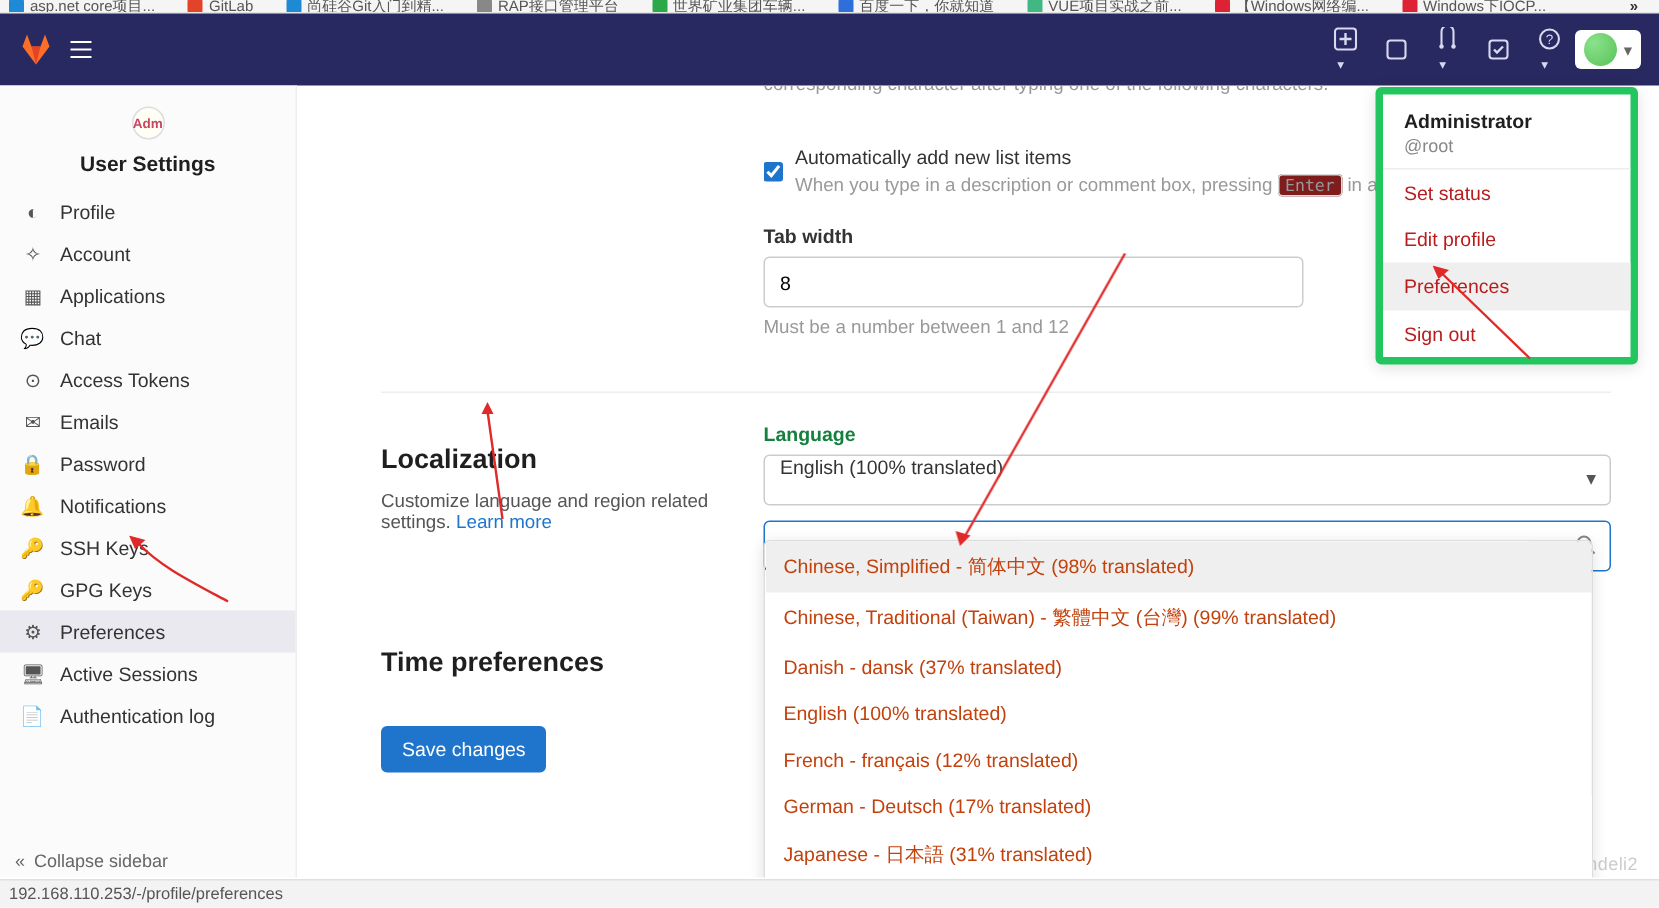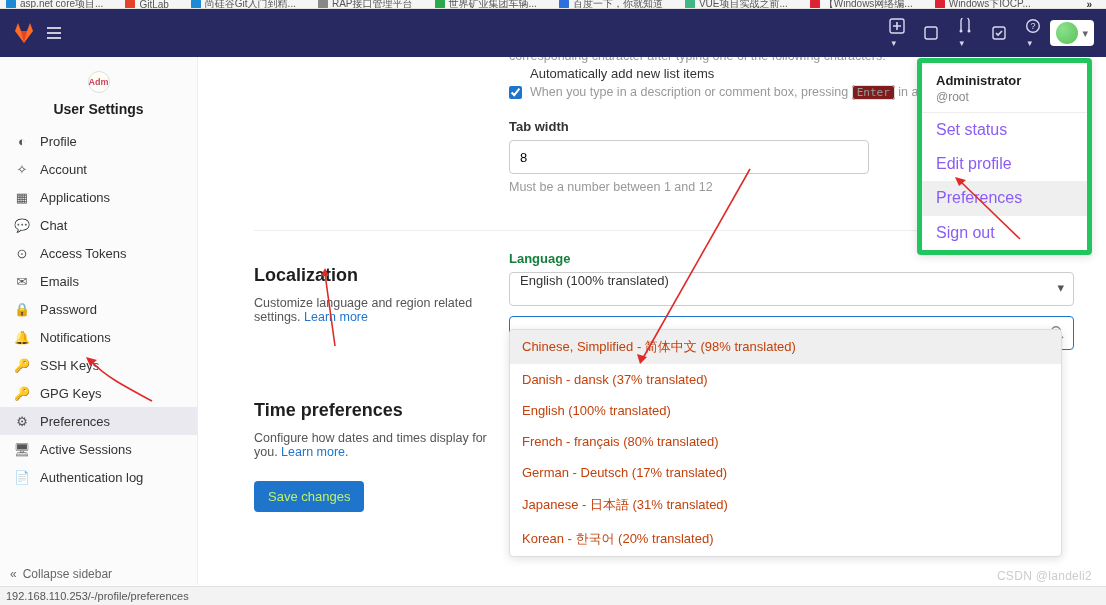--- a/index.html
+++ b/index.html
@@ -24,21 +24,21 @@
   .topbar .avatar-btn { background: #fff; border-radius: 4px; padding: 2px 6px; display: flex; align-items: center; gap: 4px; cursor: pointer; }
   .topbar .avatar-btn .av { width: 22px; height: 22px; border-radius: 50%; background: radial-gradient(circle at 30% 30%, #8be28b, #58c258); }
   .topbar .avatar-btn .cd { color:#666; font-size:11px;}
 
   
   .user-menu { position: absolute; right: 14px; top: 58px; width: 175px; background: #fff; border: 5px solid #22c55e; border-radius: 4px; box-shadow: 0 2px 10px rgba(0,0,0,.12); z-index: 50; }
   .user-menu .hdr { padding: 10px 14px 8px; }
   .user-menu .hdr .name { font-weight: 600; color: #1f1f1f; }
   .user-menu .hdr .handle { color: #888; font-size: 12px; margin-top: 2px; }
   .user-menu hr { border: none; border-top: 1px solid #eee; }
-  .user-menu .mi { padding: 8px 14px; color: #8b5cf6; cursor: pointer; font-size: 16px; }
+  .user-menu .mi { padding: 8px 14px; color: #b91c1c; cursor: pointer; font-size: 13px; }
   .user-menu .mi.active { background: #efefef; }
 
   
   .shell { display: flex; height: calc(100% - 57px - 20px); position: relative; }
   .sidebar { width: 198px; background: #fbfbfb; border-right: 1px solid #eee; padding-top: 8px; position: relative; }
   .sidebar .owner { display: flex; align-items: center; gap: 8px; padding: 6px 12px 10px; font-weight: 600; color: #1f1f1f; font-size: 14px; flex-direction: column; }
   .sidebar .owner .av { width: 22px; height: 22px; border-radius: 50%; background:#fff; border:1px solid #ddd; background-image: radial-gradient(circle,#ffe 0,#fff 100%); display:flex; align-items:center; justify-content:center; font-size:9px; color:#c46; }
   .sidebar .item { display: flex; align-items: center; gap: 10px; padding: 6px 14px; color: #333; cursor: pointer; font-size: 13px; }
   .sidebar .item.active { background: #e9e9ef; font-weight: 500; }
   .sidebar .item .ic { width: 16px; height:16px; display:flex; align-items:center; justify-content:center; color:#555;}
@@ -49,21 +49,21 @@
   .main { flex: 1; overflow: hidden; position: relative; padding: 0 32px 0 56px; }
   .form-row { display: flex; align-items: flex-start; margin-top: 0; }
   .form-left { width: 255px; padding-top: 14px; }
   .form-left h2 { font-size: 18px; font-weight: 600; color: #1f1f1f; margin-bottom: 10px; }
   .form-left p { font-size: 12.5px; color: #555; }
   .form-left a { color: #1f75cb; text-decoration: none; }
   .form-right { flex: 1; position: relative; }
 
   
   .behav-top { color:#999; font-size:12.5px; margin-left:255px; margin-top:-8px;}
-  .behav-row { margin-left:255px; margin-top:3px; display:flex; align-items:flex-end; gap:8px;}
+  .behav-row { margin-left:255px; margin-top:34px; display:flex; align-items:center; gap:8px;}
   .behav-row input[type=checkbox]{ accent-color:#1f75cb; margin-top:2px;}
   .behav-row .lbl{color:#333;}
   .behav-row .sub{ color:#999; font-size:12.5px; margin-top:4px;}
   .behav-row .key{ background:#7f1d1d; border:1px solid #ddd; border-radius:3px; font-size:11px; padding:0 4px; font-family:ui-monospace,monospace;}
   
   .fld-label{ color:#333; font-weight:600; font-size:13px; margin-top:20px; margin-left:255px;}
   .tabwidth-input{ margin-left:255px; margin-top:6px; width:360px; height:34px; border:1px solid #ccc; border-radius:4px; padding:0 10px; font-size:13px;}
   .help{ margin-left:255px; color:#999; font-size:12.5px; margin-top:6px;}
 
   hr.sec-div { border:none; border-top:1px solid #eee; margin:36px 0 20px; }
@@ -79,21 +79,21 @@
   
   .dd { position:absolute; left:0; right:12px; top:78px; background:#fff; border:1px solid #ddd; border-radius:4px; box-shadow:0 2px 10px rgba(0,0,0,.12); z-index:40; max-height:235px; overflow-y:auto;}
   .dd .opt{ padding:8px 12px; font-size:13px; color:#c2410c; cursor:pointer;}
   .dd .opt.hl{ background:#efefef;}
   .dd::-webkit-scrollbar{ width:10px;}
   .dd::-webkit-scrollbar-thumb{ background:#c4c4c4; border-radius:5px;}
 
   
   .time-block{ display:flex; margin-top:50px;}
   .time-block .form-left{ padding-top:0;}
-  .save-btn{ background:#1f75cb; color:#bef264; border:none; border-radius:4px; padding:8px 14px; font-size:13px; cursor:pointer; margin-top:22px;}
+  .save-btn{ background:#1f75cb; color:#ffffff; border:none; border-radius:4px; padding:8px 14px; font-size:13px; cursor:pointer; margin-top:22px;}
 
   
   .statusbar{ position:absolute; bottom:0; left:0; height:19px; background:#f3f3f3; border-top:1px solid #e0e0e0; font-size:11px; color:#555; padding:3px 6px; width:100%;}
   
   .watermark{ position:absolute; right:14px; bottom:22px; color:#ccc; font-size:12px; letter-spacing:.3px;}
 
   
   .arrow{ position:absolute; pointer-events:none; z-index:60;}
   .arrow svg line, .arrow svg path{ stroke:#e02a2a; stroke-width:1.6;}
   .arrow svg polygon{ fill:#e02a2a;}
@@ -300,35 +300,35 @@
           <input style="">
           <span class="sicon2">
             <svg width="14" height="14" viewBox="0 0 14 14">
                 <circle cx="6" cy="6" r="4.3" stroke="#888" stroke-width="1.4" fill="none"></circle>
                 <line x1="9.2" y1="9.2" x2="13" y2="13" stroke="#888" stroke-width="1.4"></line>
               </svg>
           </span>
         </div>
         <div class="dd" id="lang-dd">
             <div class="opt hl">Chinese, Simplified - 简体中文 (98% translated)</div>
+            <div class="opt">Chinese, Traditional (Taiwan) - 繁體中文 (台灣) (99% translated)</div>
             <div class="opt">Danish - dansk (37% translated)</div>
             <div class="opt">English (100% translated)</div>
-            <div class="opt">French - français (80% translated)</div>
+            <div class="opt">French - français (12% translated)</div>
             <div class="opt">German - Deutsch (17% translated)</div>
             <div class="opt">Japanese - 日本語 (31% translated)</div>
             <div class="opt">Korean - 한국어 (20% translated)</div>
           </div>
       </div>
     </div>
 
     
     <div class="time-block">
       <div class="form-left">
         <h2>Time preferences</h2>
-        <p><span>Configure how dates and times display for you. </span><a href="#">Learn more.</a></p>
         <button class="save-btn">Save changes</button>
       </div>
     </div>
 
   </div>
 </div>
 
 <div class="statusbar">192.168.110.253/-/profile/preferences</div>
 <div class="watermark">CSDN @landeli2</div>
 

